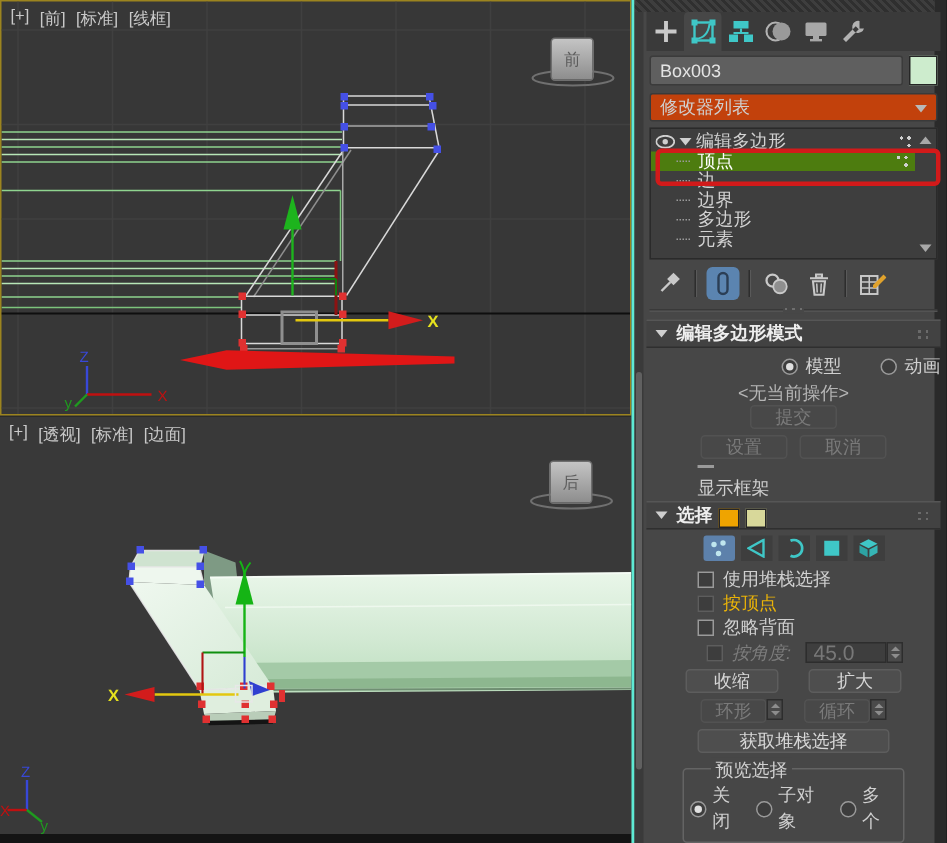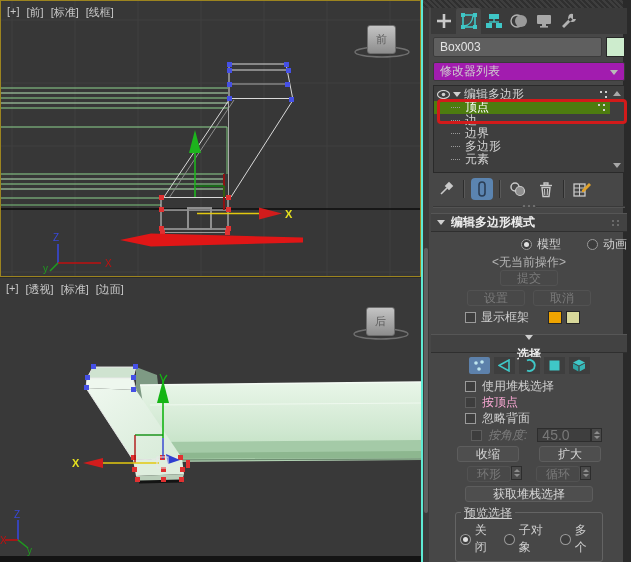--- a/index.html
+++ b/index.html
@@ -23,21 +23,21 @@
   .panel-scrollbar{position:absolute;left:0;top:8px;bottom:0;width:6px;background:#3a3a3a;}
   .panel-scroll-thumb{position:absolute;left:1px;top:240px;height:265px;width:4px;background:#606060;border-radius:2px;}
   .panel-content{position:relative;margin-left:8px;width:196px;}
   .tabbar{margin-top:8px;height:26px;background:#3a3a3a;display:flex;padding-left:0;}
   .tab{width:25px;height:26px;display:flex;align-items:center;justify-content:center;}
   .tab.active{background:#474747;border-radius:3px 3px 0 0;}
   .name-row{display:flex;margin:3px 2px 0 2px;gap:4px;height:20px;}
   .name-field{flex:1;background:#5f5f5f;border:1px solid #3b3b3b;border-radius:2px;color:#e4e4e4;
               line-height:18px;padding:0 6px;box-sizing:border-box;}
   .obj-swatch{width:19px;height:20px;background:#cdeccd;border:1px solid #262626;box-sizing:border-box;}
-  .modlist{margin:5px 2px 0 2px;height:19px;background:#a21caf;border:1px solid #3a3a3a;border-radius:2px;
+  .modlist{margin:5px 2px 0 2px;height:19px;background:#c2410c;border:1px solid #3a3a3a;border-radius:2px;
            color:#cfcfcf;line-height:17px;padding:0 6px;position:relative;box-sizing:border-box;}
   .dd-arrow{position:absolute;right:6px;top:7px;width:0;height:0;border-left:4px solid transparent;
             border-right:4px solid transparent;border-top:5px solid #b9b9b9;}
   
   .stack{margin:4px 2px 0 2px;height:88px;background:#3e3e3e;border:1px solid #2a2a2a;position:relative;
          color:#d2d2d2;box-sizing:border-box;}
   .stack-row{height:13px;display:flex;align-items:center;gap:3px;padding-left:3px;line-height:13px;}
   .stack-root{margin-top:2px;}
   .caret-down{width:0;height:0;border-left:4px solid transparent;border-right:4px solid transparent;
               border-top:5px solid #cfcfcf;}
@@ -82,41 +82,41 @@
   .commit-row{display:flex;justify-content:center;margin-top:2px;}
   .btn{background:#4e4e4e;border:1px solid #5d5d5d;border-radius:3px;color:#d6d6d6;font-size:12px;
        height:16px;line-height:14px;text-align:center;box-sizing:border-box;font-family:inherit;padding:0;}
   .btn.disabled{color:#7a7a7a;border-color:#525252;background:#484848;}
   .w58{width:58px;} .w62{width:62px;} .w44{width:44px;} .w128{width:128px;}
   .btn-row{display:flex;justify-content:center;gap:8px;margin-top:4px;}
   .btn-row.g6{gap:20px;}
   .check-row{display:flex;align-items:center;gap:6px;margin-top:3px;height:13px;padding-left:34px;}
   .check-row.first{margin-top:6px;}
   .checkbox{width:11px;height:11px;border:1px solid #9a9a9a;background:#3d3d3d;box-sizing:border-box;}
-  .check-row.dim{color:#f9a8d4;} .check-row.dim .checkbox{border-color:#5d5d5d;}
-  .cage-row{margin-top:4px;height:14px;display:flex;align-items:center;gap:5px;padding-left:34px;}
+  .check-row.dim{color:#eab308;} .check-row.dim .checkbox{border-color:#5d5d5d;}
+  .cage-row{margin-top:4px;height:14px;display:flex;gap:5px;padding-left:34px;flex-direction:column;}
   .cage-swatches{display:flex;gap:4px;margin-left:14px;}
   .sw{width:14px;height:13px;border:1px solid #262626;box-sizing:border-box;}
   .sw.orange{background:#efa400;} .sw.pale{background:#d8d89a;}
   .subobj-row{display:flex;justify-content:center;gap:4px;margin-top:4px;height:17px;}
   .so-cell{width:21px;height:17px;display:flex;align-items:center;justify-content:center;background:#3e3e3e;}
   .so-cell.active{background:#5d81ab;border-radius:2px;}
   .angle-row{display:flex;align-items:center;margin-top:3px;height:14px;padding-left:40px;gap:10px;color:#7c7c7c;}
   .spin-wrap{display:flex;}
   .spin-field{width:54px;height:14px;background:#3e3e3e;border:1px solid #2d2d2d;color:#787878;font-size:14px;
               padding:0 4px;display:flex;align-items:center;box-sizing:border-box;}
   .spinner{width:11px;height:14px;background:#4a4a4a;border:1px solid #2d2d2d;box-sizing:border-box;
            display:flex;flex-direction:column;align-items:center;justify-content:center;gap:2px;}
   .spinner i{display:block;width:0;height:0;border-left:3px solid transparent;border-right:3px solid transparent;}
   .spinner .u{border-bottom:3px solid #8d8d8d;} .spinner .d{border-top:3px solid #8d8d8d;}
   .ringloop{display:flex;margin-top:4px;padding-left:36px;gap:14px;}
   .getstack-row{display:flex;justify-content:center;margin-top:4px;}
   .group{position:relative;margin:10px 0 0 24px;width:148px;border:1px solid #646464;border-radius:3px;
          padding:9px 4px 5px 4px;box-sizing:border-box;}
-  .group-legend{position:absolute;left:5px;top:-8px;background:#474747;padding:0 3px;color:#cfcfcf;text-decoration:underline;}
+  .group-legend{position:absolute;left:18px;top:-8px;background:#474747;padding:0 3px;color:#cfcfcf;}
   .group-radios{display:flex;align-items:center;gap:6px;}
   .group-radios .radio{gap:4px;}
 </style>
 </head>
 <body>
 
 <div class="screen">
 
   <div class="vp-top">
     <div class="vp-label">
@@ -495,21 +495,21 @@
       </div>
       <div class="cage-row">
         <span class="checkbox"></span>
         <span>显示框架</span>
         <span class="cage-swatches">
           <span class="sw orange"></span>
           <span class="sw pale"></span>
         </span>
       </div>
 
-      <div class="rollout-header" style="margin-top:10px;flex-direction:column;">
+      <div class="rollout-header" style="margin-top:10px;">
         <span class="caret-down"></span>
         <span>选择</span>
         <span class="grip"></span>
       </div>
       <div class="subobj-row">
         <div class="so-cell active">
           <svg width="13" height="13">
             <circle cx="3" cy="4" r="1.8" fill="#bfe6ee"></circle>
               <circle cx="9" cy="3" r="1.8" fill="#bfe6ee"></circle>
             <circle cx="6" cy="10" r="1.8" fill="#bfe6ee"></circle>

